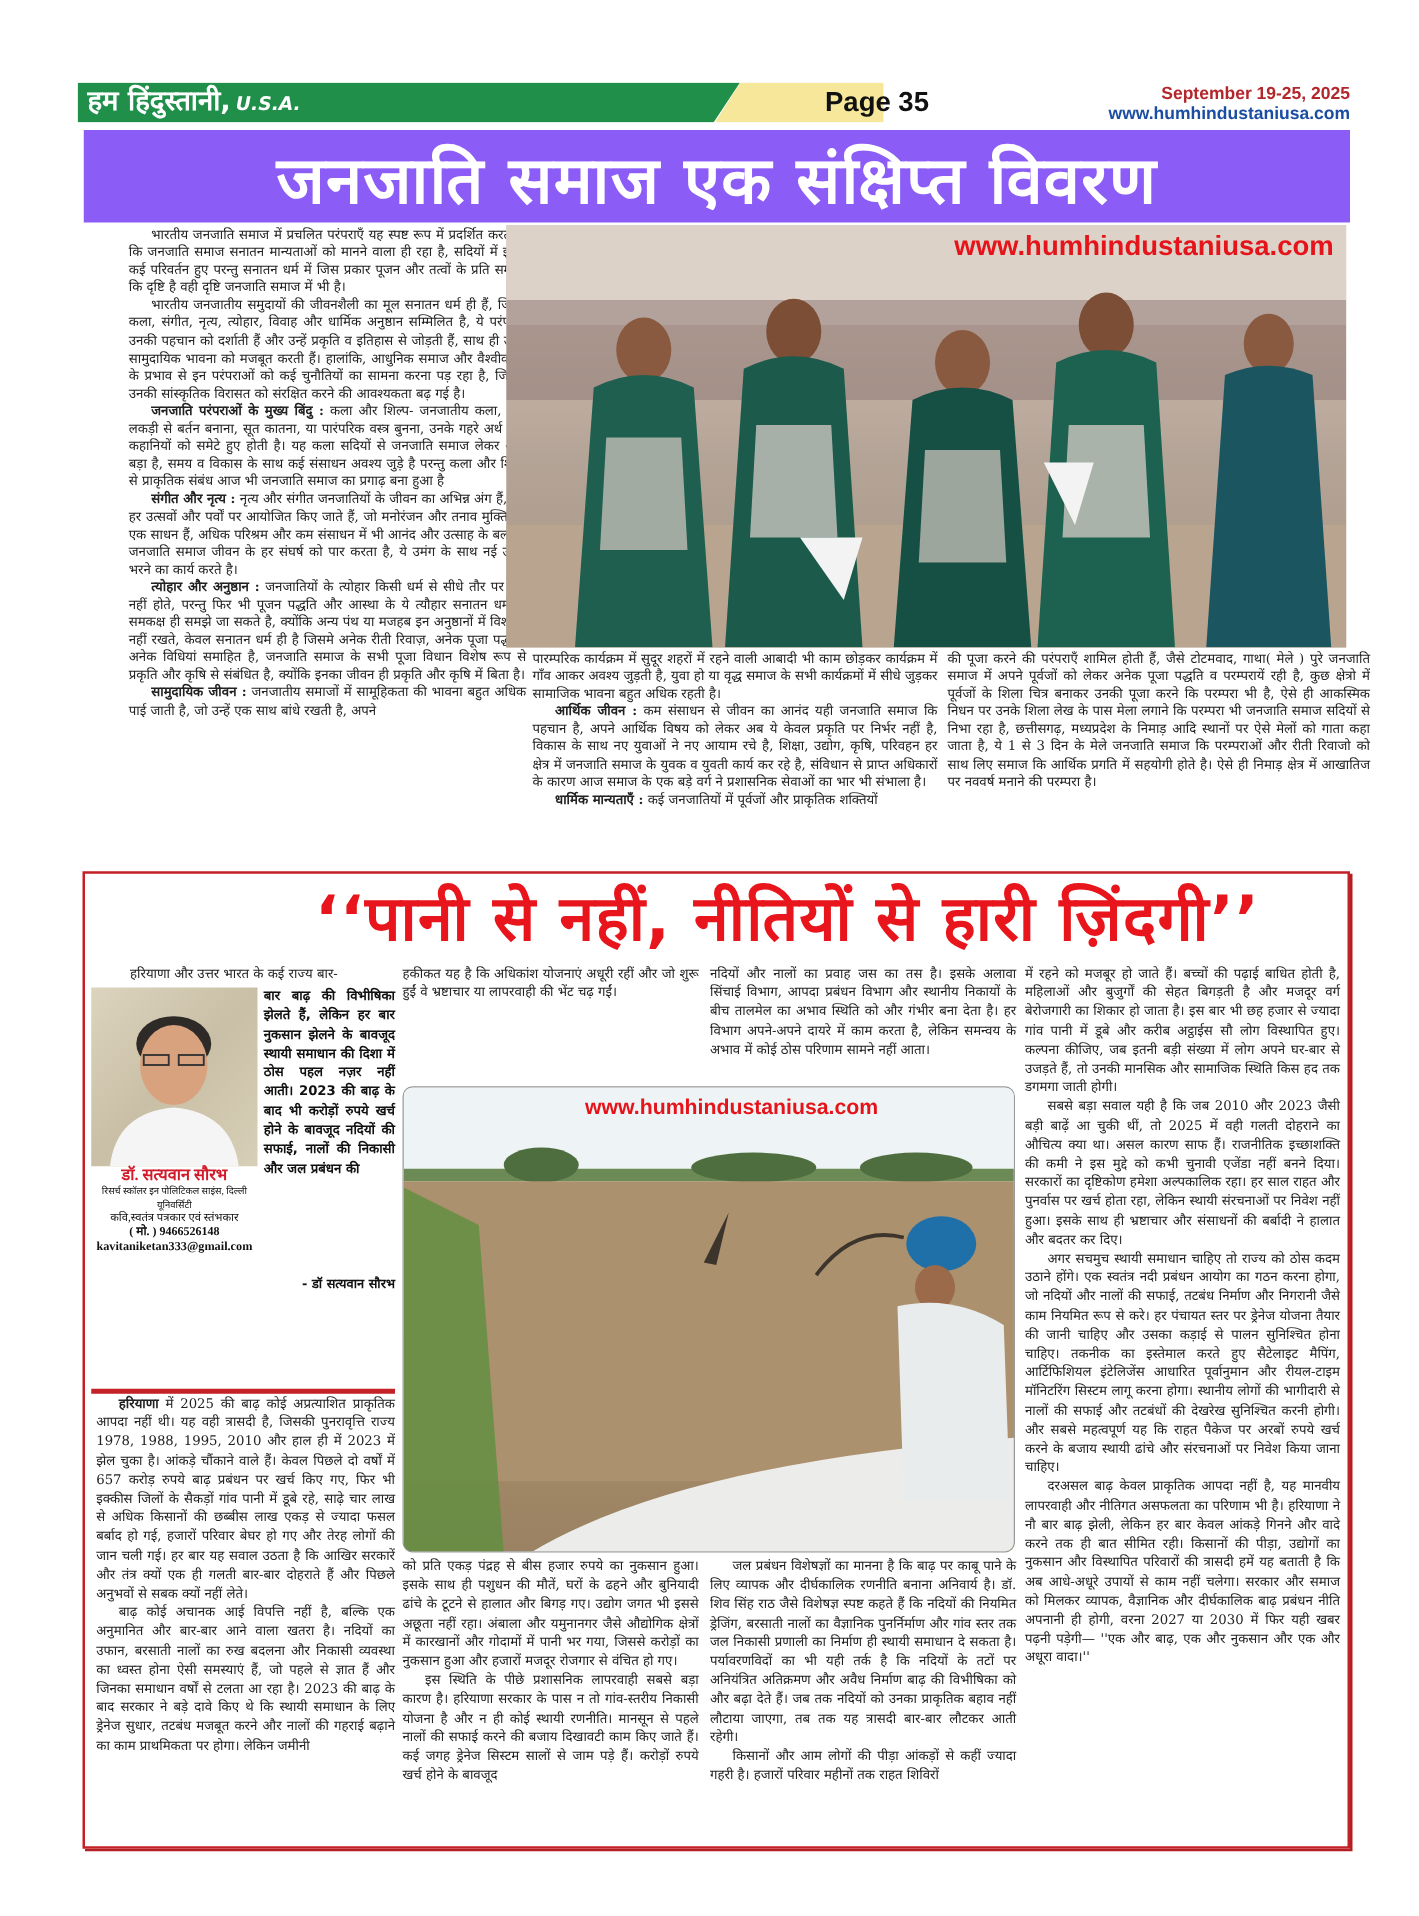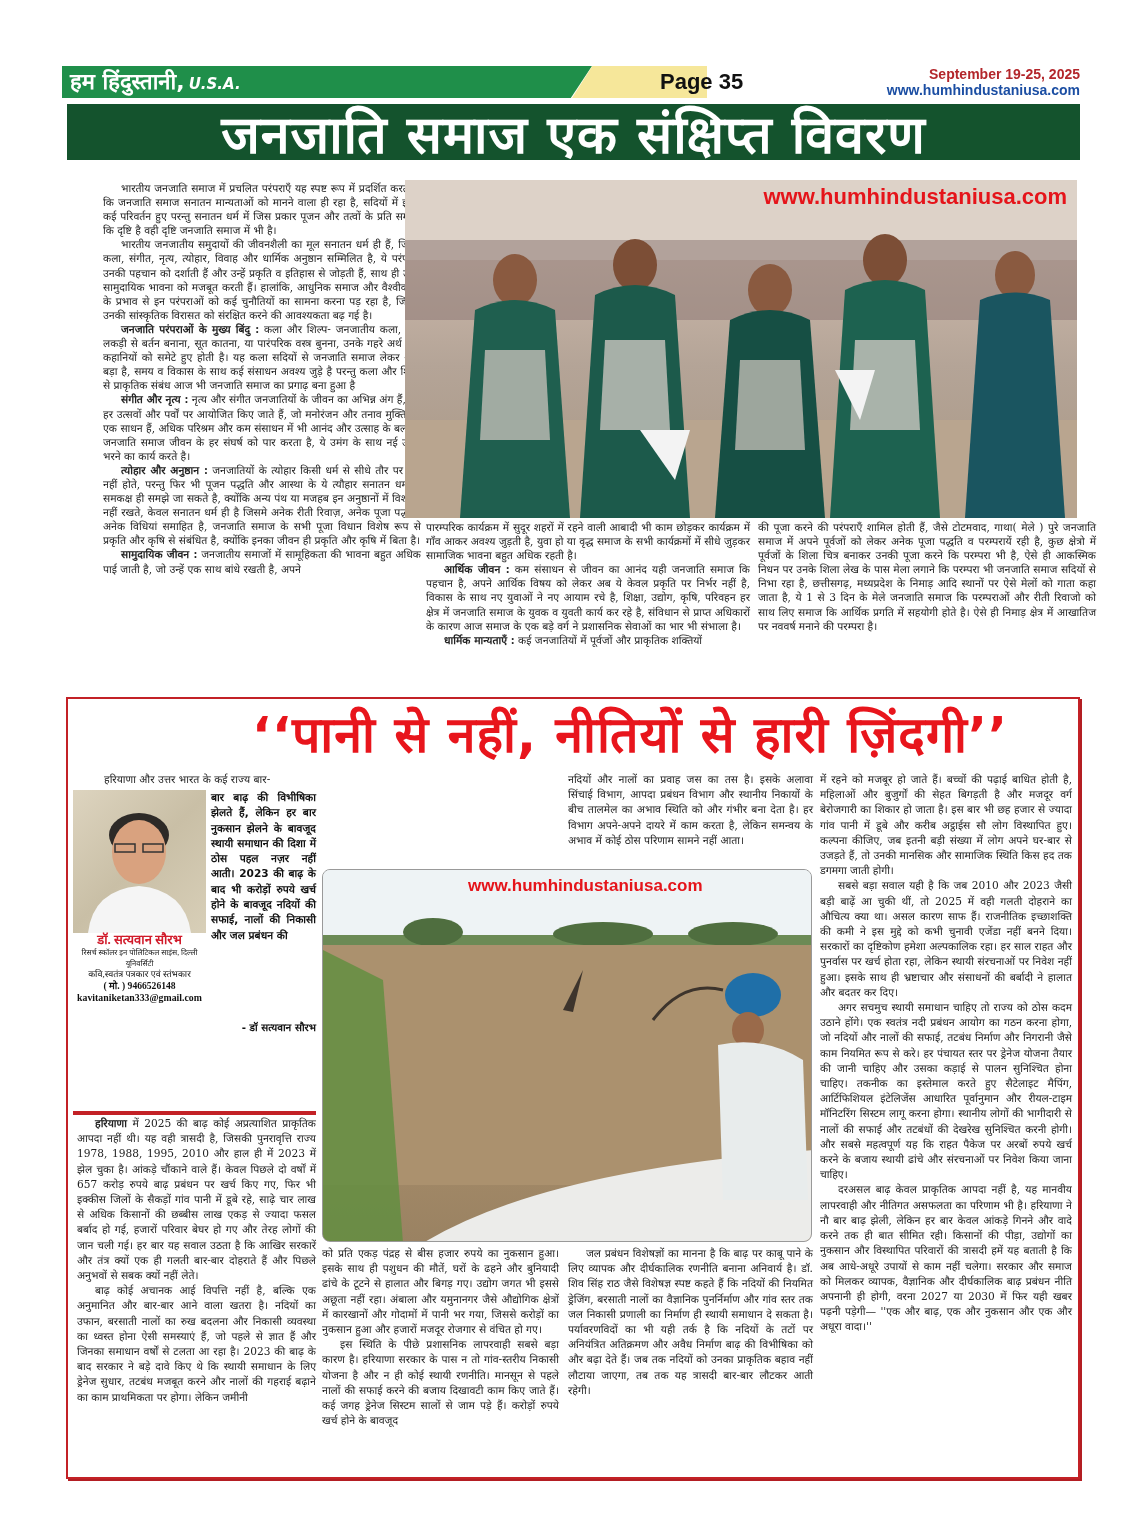--- a/index.html
+++ b/index.html
@@ -16,21 +16,21 @@
     font-weight: bold; font-size: 22px; line-height: 28px; }
   .mast-title .usa { font-style: italic; font-size: 15px; margin-left: 4px; }
   .mast-page { position: absolute; left: 560px; top: 2px; font-family: "Liberation Sans", sans-serif;
     font-weight: bold; font-size: 22px; line-height: 28px; color: #111; margin-left: 38px; }
   .mast-date { position: absolute; right: 0; top: 0; font-family: "Liberation Sans", sans-serif;
     font-weight: bold; font-size: 14px; color: #b3262b; text-align: center; }
   .mast-site { position: absolute; right: 0; top: 16px; font-family: "Liberation Sans", sans-serif;
     font-weight: bold; font-size: 14px; color: #1b4ea3; text-align: right; }
 
   
-  .banner { position: absolute; left: 67px; top: 104px; width: 1013px; height: 56px; background: #14532d;
+  .banner { position: absolute; left: 67px; top: 104px; width: 1013px; height: 74px; background: #8b5cf6;
     display: flex; align-items: center; justify-content: center; }
   .banner-text { color: #fff; font-family: "DejaVu Sans", sans-serif; font-weight: bold; font-size: 52px;
     letter-spacing: 1px; }
 
   
   .col { position: absolute; font-size: 10.6px; line-height: 14.1px; text-align: justify; color: #222; margin-left: 19px; }
   .col p { text-indent: 18px; }
   .col b { font-weight: bold; }
 
   .col-a { left: 84px; top: 181px; width: 318px; }
@@ -170,20 +170,21 @@
 <div class="pull-bottom">
   <div class="pull-sign">- डॉ सत्यवान सौरभ</div>
 </div>
 <div class="rule-red"></div>
 
 <div class="c2 c2-col1">
     <p><b>हरियाणा</b><span> में 2025 की बाढ़ कोई अप्रत्याशित प्राकृतिक आपदा नहीं थी। यह वही त्रासदी है, जिसकी पुनरावृत्ति राज्य 1978, 1988, 1995, 2010 और हाल ही में 2023 में झेल चुका है। आंकड़े चौंकाने वाले हैं। केवल पिछले दो वर्षों में 657 करोड़ रुपये बाढ़ प्रबंधन पर खर्च किए गए, फिर भी इक्कीस जिलों के सैकड़ों गांव पानी में डूबे रहे, साढ़े चार लाख से अधिक किसानों की छब्बीस लाख एकड़ से ज्यादा फसल बर्बाद हो गई, हजारों परिवार बेघर हो गए और तेरह लोगों की जान चली गई। हर बार यह सवाल उठता है कि आखिर सरकारें और तंत्र क्यों एक ही गलती बार-बार दोहराते हैं और पिछले अनुभवों से सबक क्यों नहीं लेते।</span></p>
     <p><span>बाढ़ कोई अचानक आई विपत्ति नहीं है, बल्कि एक अनुमानित और बार-बार आने वाला खतरा है। नदियों का उफान, बरसाती नालों का रुख बदलना और निकासी व्यवस्था का ध्वस्त होना ऐसी समस्याएं हैं, जो पहले से ज्ञात हैं और जिनका समाधान वर्षों से टलता आ रहा है। 2023 की बाढ़ के बाद सरकार ने बड़े दावे किए थे कि स्थायी समाधान के लिए ड्रेनेज सुधार, तटबंध मजबूत करने और नालों की गहराई बढ़ाने का काम प्राथमिकता पर होगा। लेकिन जमीनी</span></p>
   </div>
 <div class="c2 c2-col2top">
+    <p style="text-indent: 0px;"><span>हकीकत यह है कि अधिकांश योजनाएं अधूरी रहीं और जो शुरू हुईं वे भ्रष्टाचार या लापरवाही की भेंट चढ़ गईं।</span></p>
   </div>
 <div class="c2 c2-col3top">
     <p style="text-indent: 0px;"><span>नदियों और नालों का प्रवाह जस का तस है। इसके अलावा सिंचाई विभाग, आपदा प्रबंधन विभाग और स्थानीय निकायों के बीच तालमेल का अभाव स्थिति को और गंभीर बना देता है। हर विभाग अपने-अपने दायरे में काम करता है, लेकिन समन्वय के अभाव में कोई ठोस परिणाम सामने नहीं आता।</span></p>
   </div>
 
 <div class="flood-photo">
   <svg width="490" height="373" viewBox="0 0 490 373">
     <rect x="0" y="0" width="490" height="70" fill="#eef3f5"></rect>
     <rect x="0" y="65" width="490" height="10" fill="#6b8a55"></rect>
     <ellipse cx="110" cy="62" rx="30" ry="14" fill="#4f6e3f"></ellipse>
@@ -200,19 +201,20 @@
   </svg>
   <div class="web-label" style="left:145px; top:6px; font-size:17px;">www.humhindustaniusa.com</div>
 </div>
 
 <div class="c2 c2-col2">
     <p style="text-indent: 0px;"><span>को प्रति एकड़ पंद्रह से बीस हजार रुपये का नुकसान हुआ। इसके साथ ही पशुधन की मौतें, घरों के ढहने और बुनियादी ढांचे के टूटने से हालात और बिगड़ गए। उद्योग जगत भी इससे अछूता नहीं रहा। अंबाला और यमुनानगर जैसे औद्योगिक क्षेत्रों में कारखानों और गोदामों में पानी भर गया, जिससे करोड़ों का नुकसान हुआ और हजारों मजदूर रोजगार से वंचित हो गए।</span></p>
     <p><span>इस स्थिति के पीछे प्रशासनिक लापरवाही सबसे बड़ा कारण है। हरियाणा सरकार के पास न तो गांव-स्तरीय निकासी योजना है और न ही कोई स्थायी रणनीति। मानसून से पहले नालों की सफाई करने की बजाय दिखावटी काम किए जाते हैं। कई जगह ड्रेनेज सिस्टम सालों से जाम पड़े हैं। करोड़ों रुपये खर्च होने के बावजूद</span></p>
   </div>
 <div class="c2 c2-col3">
     <p><span>जल प्रबंधन विशेषज्ञों का मानना है कि बाढ़ पर काबू पाने के लिए व्यापक और दीर्घकालिक रणनीति बनाना अनिवार्य है। डॉ. शिव सिंह राठ जैसे विशेषज्ञ स्पष्ट कहते हैं कि नदियों की नियमित ड्रेजिंग, बरसाती नालों का वैज्ञानिक पुनर्निर्माण और गांव स्तर तक जल निकासी प्रणाली का निर्माण ही स्थायी समाधान दे सकता है। पर्यावरणविदों का भी यही तर्क है कि नदियों के तटों पर अनियंत्रित अतिक्रमण और अवैध निर्माण बाढ़ की विभीषिका को और बढ़ा देते हैं। जब तक नदियों को उनका प्राकृतिक बहाव नहीं लौटाया जाएगा, तब तक यह त्रासदी बार-बार लौटकर आती रहेगी।</span></p>
+    <p><span>किसानों और आम लोगों की पीड़ा आंकड़ों से कहीं ज्यादा गहरी है। हजारों परिवार महीनों तक राहत शिविरों</span></p>
   </div>
 <div class="c2 c2-col4">
     <p style="text-indent: 0px;"><span>में रहने को मजबूर हो जाते हैं। बच्चों की पढ़ाई बाधित होती है, महिलाओं और बुजुर्गों की सेहत बिगड़ती है और मजदूर वर्ग बेरोजगारी का शिकार हो जाता है। इस बार भी छह हजार से ज्यादा गांव पानी में डूबे और करीब अट्ठाईस सौ लोग विस्थापित हुए। कल्पना कीजिए, जब इतनी बड़ी संख्या में लोग अपने घर-बार से उजड़ते हैं, तो उनकी मानसिक और सामाजिक स्थिति किस हद तक डगमगा जाती होगी।</span></p>
     <p><span>सबसे बड़ा सवाल यही है कि जब 2010 और 2023 जैसी बड़ी बाढ़ें आ चुकी थीं, तो 2025 में वही गलती दोहराने का औचित्य क्या था। असल कारण साफ हैं। राजनीतिक इच्छाशक्ति की कमी ने इस मुद्दे को कभी चुनावी एजेंडा नहीं बनने दिया। सरकारों का दृष्टिकोण हमेशा अल्पकालिक रहा। हर साल राहत और पुनर्वास पर खर्च होता रहा, लेकिन स्थायी संरचनाओं पर निवेश नहीं हुआ। इसके साथ ही भ्रष्टाचार और संसाधनों की बर्बादी ने हालात और बदतर कर दिए।</span></p>
     <p><span>अगर सचमुच स्थायी समाधान चाहिए तो राज्य को ठोस कदम उठाने होंगे। एक स्वतंत्र नदी प्रबंधन आयोग का गठन करना होगा, जो नदियों और नालों की सफाई, तटबंध निर्माण और निगरानी जैसे काम नियमित रूप से करे। हर पंचायत स्तर पर ड्रेनेज योजना तैयार की जानी चाहिए और उसका कड़ाई से पालन सुनिश्चित होना चाहिए। तकनीक का इस्तेमाल करते हुए सैटेलाइट मैपिंग, आर्टिफिशियल इंटेलिजेंस आधारित पूर्वानुमान और रीयल-टाइम मॉनिटरिंग सिस्टम लागू करना होगा। स्थानीय लोगों की भागीदारी से नालों की सफाई और तटबंधों की देखरेख सुनिश्चित करनी होगी। और सबसे महत्वपूर्ण यह कि राहत पैकेज पर अरबों रुपये खर्च करने के बजाय स्थायी ढांचे और संरचनाओं पर निवेश किया जाना चाहिए।</span></p>
     <p><span>दरअसल बाढ़ केवल प्राकृतिक आपदा नहीं है, यह मानवीय लापरवाही और नीतिगत असफलता का परिणाम भी है। हरियाणा ने नौ बार बाढ़ झेली, लेकिन हर बार केवल आंकड़े गिनने और वादे करने तक ही बात सीमित रही। किसानों की पीड़ा, उद्योगों का नुकसान और विस्थापित परिवारों की त्रासदी हमें यह बताती है कि अब आधे-अधूरे उपायों से काम नहीं चलेगा। सरकार और समाज को मिलकर व्यापक, वैज्ञानिक और दीर्घकालिक बाढ़ प्रबंधन नीति अपनानी ही होगी, वरना 2027 या 2030 में फिर यही खबर पढ़नी पड़ेगी— ''एक और बाढ़, एक और नुकसान और एक और अधूरा वादा।''</span></p>
   </div>
 
 </body></html>

